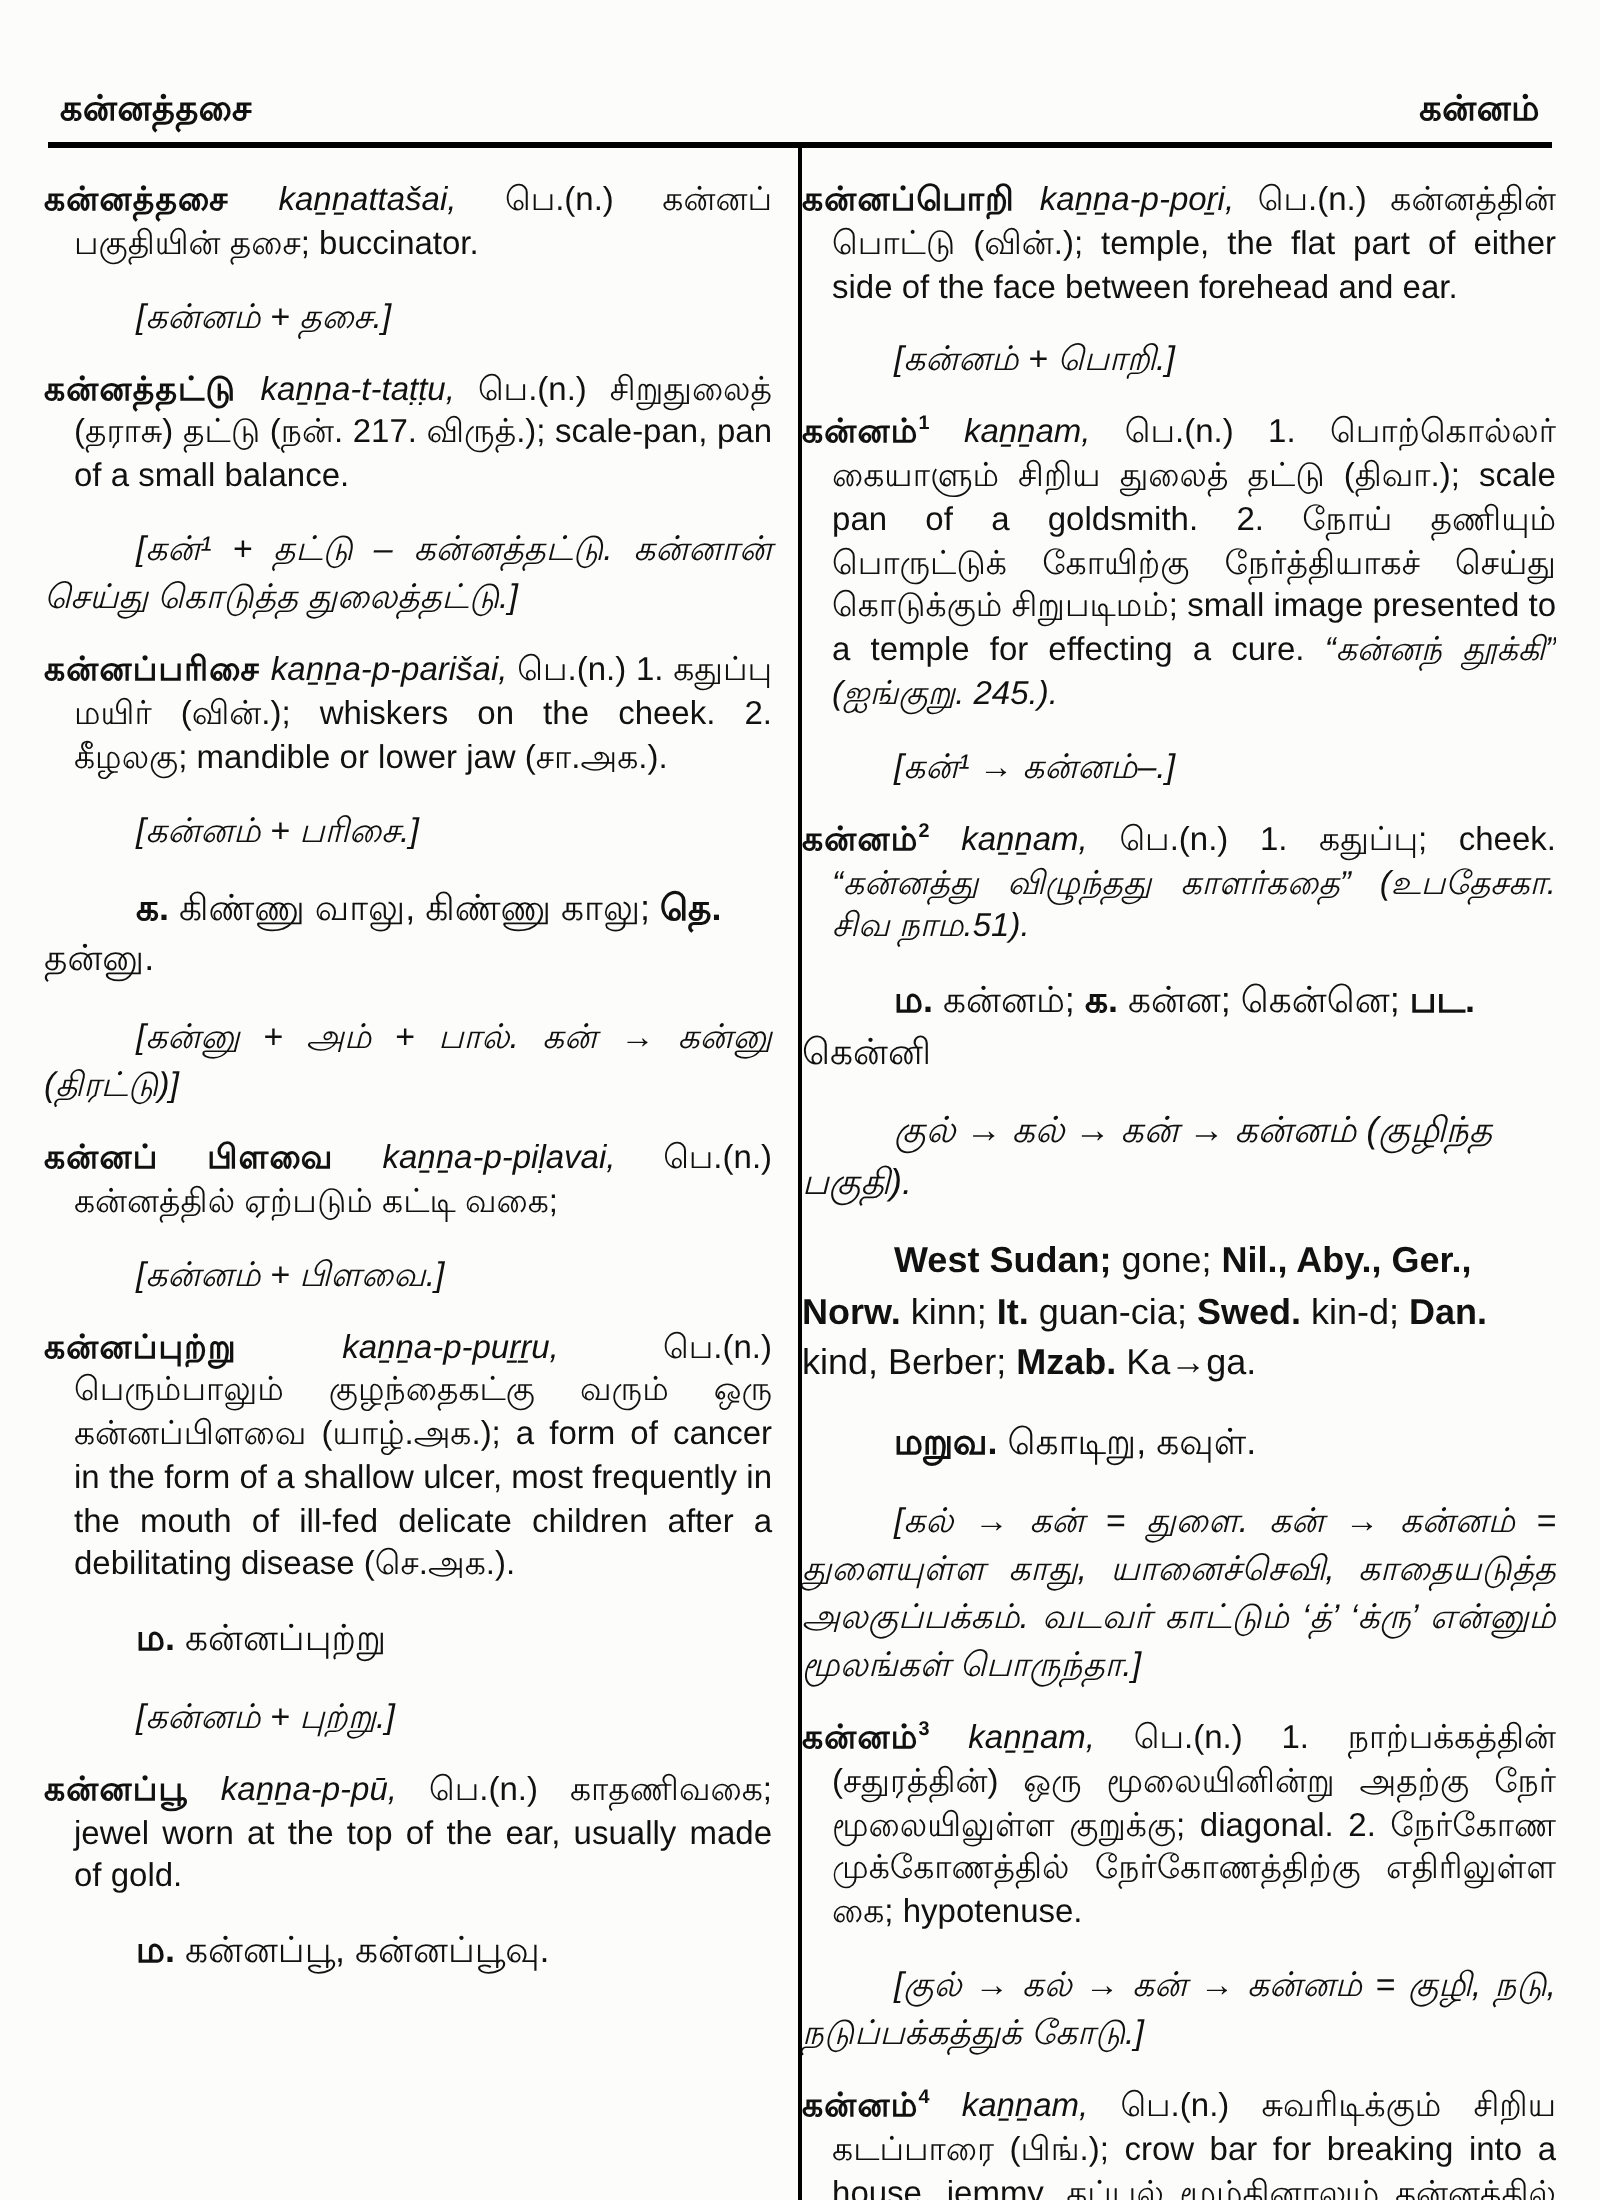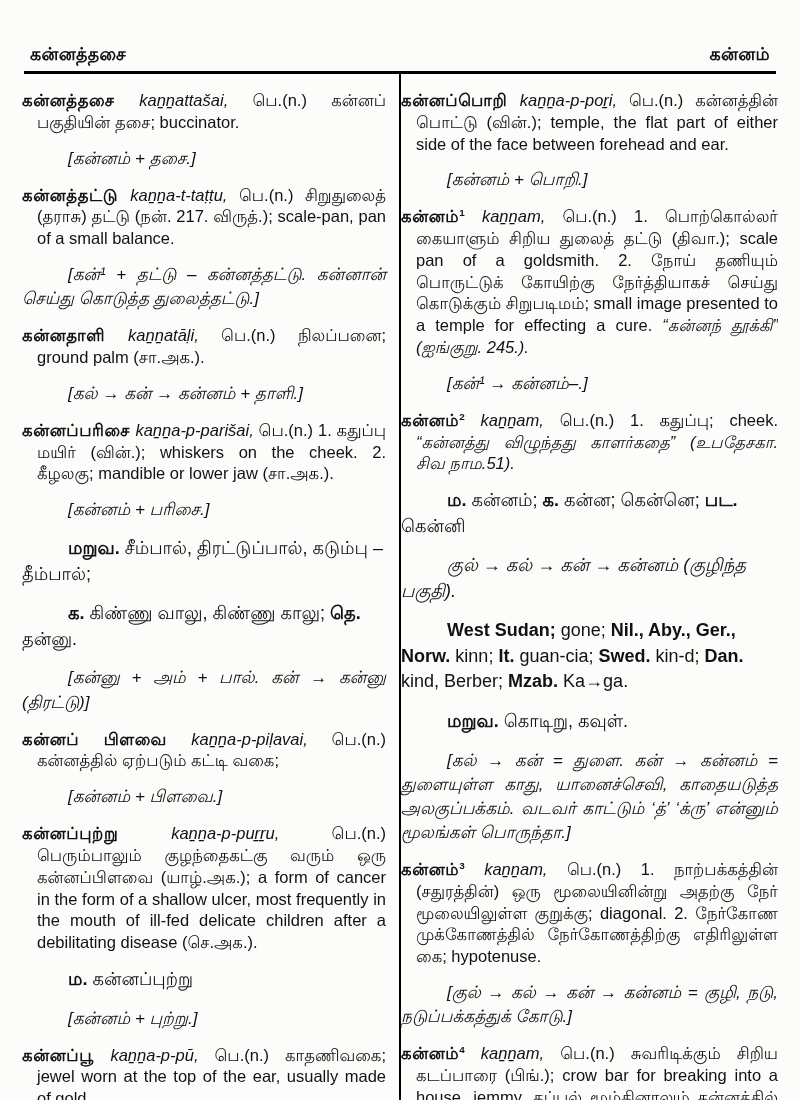--- a/index.html
+++ b/index.html
@@ -42,29 +42,24 @@
     <div class="column left">
         <div class="entry">
           <p class="para first"><span class="seg-b">கன்னத்தசை </span><span class="seg-i">kaṉṉattašai,</span><span class="seg-n"> பெ.(n.) கன்னப் பகுதியின் தசை; buccinator.</span></p>
           <p class="para etym"><span class="seg-n">[கன்னம் + தசை.]</span></p>
         </div>
         <div class="entry">
           <p class="para first"><span class="seg-b">கன்னத்தட்டு </span><span class="seg-i">kaṉṉa-t-taṭṭu,</span><span class="seg-n"> பெ.(n.) சிறுதுலைத் (தராசு) தட்டு (நன். 217. விருத்.); scale-pan, pan of a small balance.</span></p>
           <p class="para etym"><span class="seg-n">[கன்¹ + தட்டு – கன்னத்தட்டு. கன்னான் செய்து கொடுத்த துலைத்தட்டு.]</span></p>
         </div>
         <div class="entry">
-          <p class="para first"><span class="seg-b">கன்னதாளி </span><span class="seg-i">kaṉṉatāḷi,</span><span class="seg-n"> பெ.(n.) நிலப்பனை; ground palm (சா.அக.).</span></p>
-          <p class="para etym"><span class="seg-n">[கல் → கன் → கன்னம் + தாளி.]</span></p>
-        </div>
-        <div class="entry">
           <p class="para first"><span class="seg-b">கன்னப்பரிசை </span><span class="seg-i">kaṉṉa-p-parišai,</span><span class="seg-n"> பெ.(n.) 1. கதுப்பு மயிர் (வின்.); whiskers on the cheek. 2. கீழலகு; mandible or lower jaw (சா.அக.).</span></p>
           <p class="para etym"><span class="seg-n">[கன்னம் + பரிசை.]</span></p>
         </div>
         <div class="entry">
-          <p class="para cognate"><span class="seg-b">மறுவ.</span><span class="seg-n"> சீம்பால், திரட்டுப்பால், கடும்பு – தீம்பால்;</span></p>
           <p class="para cognate"><span class="seg-b">க.</span><span class="seg-n"> கிண்ணு வாலு, கிண்ணு காலு; </span><span class="seg-b">தெ.</span><span class="seg-n"> தன்னு.</span></p>
           <p class="para etym"><span class="seg-n">[கன்னு + அம் + பால். கன் → கன்னு (திரட்டு)]</span></p>
         </div>
         <div class="entry">
           <p class="para first"><span class="seg-b">கன்னப் பிளவை </span><span class="seg-i">kaṉṉa-p-piḷavai,</span><span class="seg-n"> பெ.(n.) கன்னத்தில் ஏற்படும் கட்டி வகை;</span></p>
           <p class="para etym"><span class="seg-n">[கன்னம் + பிளவை.]</span></p>
         </div>
         <div class="entry">
           <p class="para first"><span class="seg-b">கன்னப்புற்று </span><span class="seg-i">kaṉṉa-p-puṟṟu,</span><span class="seg-n"> பெ.(n.) பெரும்பாலும் குழந்தைகட்கு வரும் ஒரு கன்னப்பிளவை (யாழ்.அக.); a form of cancer in the form of a shallow ulcer, most frequently in the mouth of ill-fed delicate children after a debilitating disease (செ.அக.).</span></p>
           <p class="para cognate"><span class="seg-b">ம.</span><span class="seg-n"> கன்னப்புற்று</span></p>

